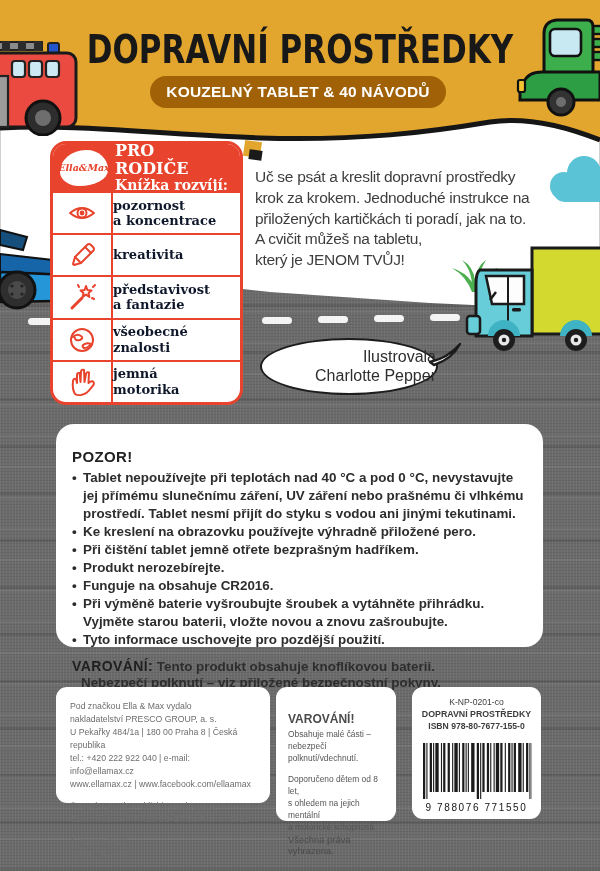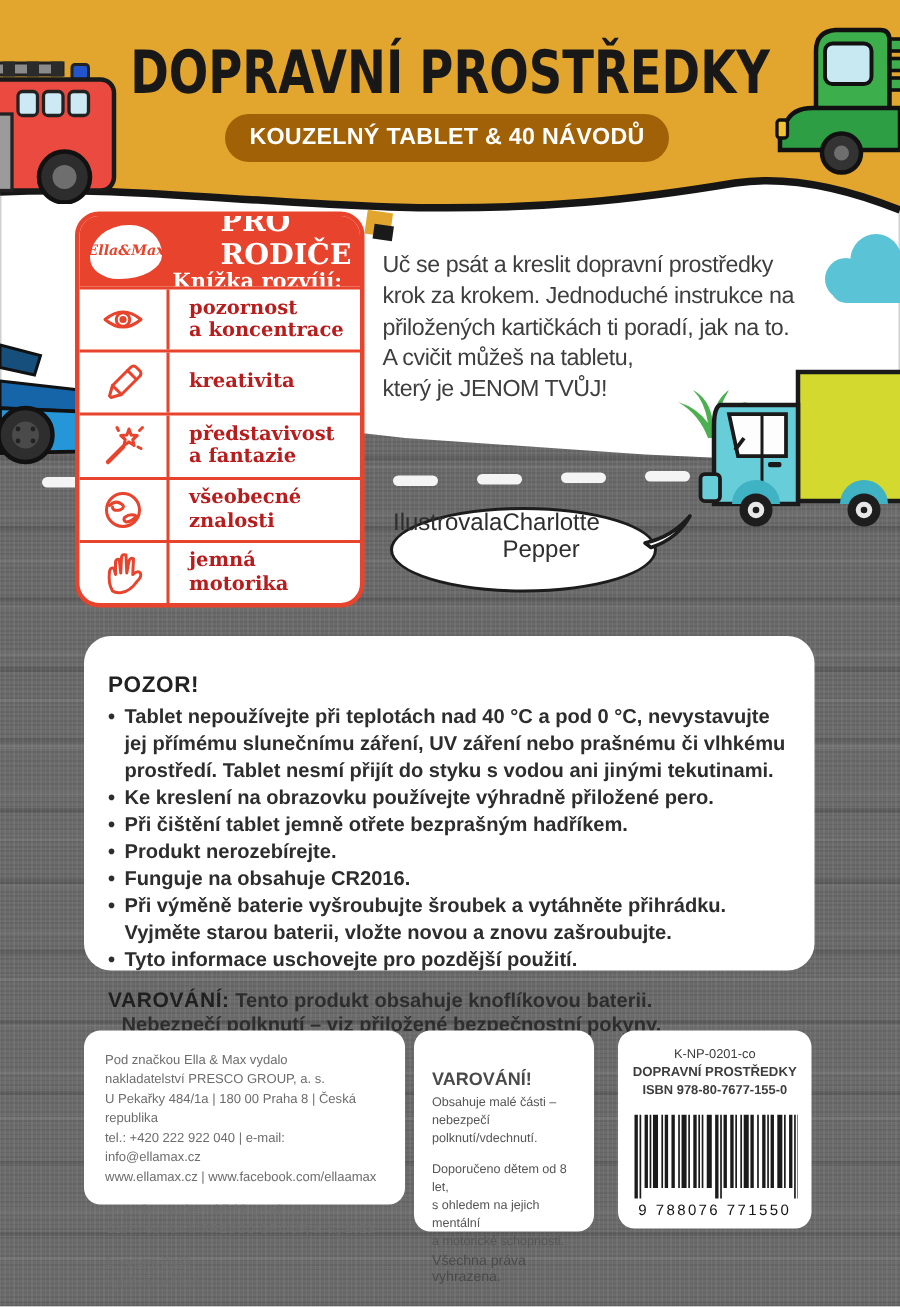--- a/index.html
+++ b/index.html
@@ -30,34 +30,34 @@
     display:flex;align-items:center;justify-content:center;color:#fff;font-weight:700;font-size:15.5px;letter-spacing:.2px;}
 
   
   .parents{left:50px;top:141px;width:193px;height:264px;background:#fff;border:3px solid #E8432C;
     border-radius:16px;box-sizing:border-box;display:flex;flex-direction:column;overflow:hidden;}
   .parents-head{background:#E8432C;color:#fff;display:flex;align-items:center;gap:7px;padding:4px 7px;height:47px;box-sizing:border-box;}
   .brand-blob{flex:0 0 48px;width:48px;height:36px;background:#fff;border-radius:55% 45% 60% 40%/62% 55% 45% 40%;
     display:flex;align-items:center;justify-content:center;color:#E8432C;
     font-family:"DejaVu Serif",serif;font-style:italic;font-weight:700;font-size:9.5px;}
   .parents-titles{font-family:"DejaVu Serif",serif;font-weight:700;line-height:1.12;}
-  .parents-title{font-size:19px;margin-left:32px;}
+  .parents-title{font-size:16px;}
   .parents-subtitle{font-size:14px;}
   .skill-rows{flex:1;display:grid;grid-template-rows:repeat(5,1fr);}
   .skill-row{display:grid;grid-template-columns:60px 1fr;border-top:2.5px solid #E8432C;}
   .skill-icon{border-right:2.5px solid #E8432C;display:flex;align-items:center;justify-content:center;}
-  .skill-label{align-self:center;padding-left:13px;color:#b91c1c;
+  .skill-label{align-self:center;color:#0f172a;
     font-family:"DejaVu Serif",serif;font-weight:700;font-size:13px;line-height:1.2;}
 
   
   .intro{left:255px;top:167px;width:334px;color:#3e3e3e;font-size:15.5px;line-height:1.34;letter-spacing:-0.3px;}
 
   
   .bubble{left:260px;top:338px;width:178px;height:57px;background:#fff;border:2.5px solid #1c1c1c;border-radius:50%;
-    display:flex;flex-direction:row;align-items:flex-start;justify-content:center;
+    display:flex;flex-direction:column;align-items:flex-end;justify-content:center;
     color:#2e2e2e;font-size:16px;line-height:1.15;box-sizing:border-box;}
 
   
   .caution{left:56px;top:424px;width:487px;height:223px;background:#fff;border-radius:18px;
     padding:24px 16px;box-sizing:border-box;color:#2d2d2d;}
   .caution-title{font-weight:800;font-size:15px;letter-spacing:.4px;margin-bottom:4px;color:#222;}
   .bullet-row{display:flex;font-weight:700;font-size:13.4px;line-height:1.345;}
   .bullet-dot{flex:0 0 11px;}
   .bullet-text{flex:1;}
   .warn-line1{margin-top:9px;font-weight:700;font-size:13.4px;}

